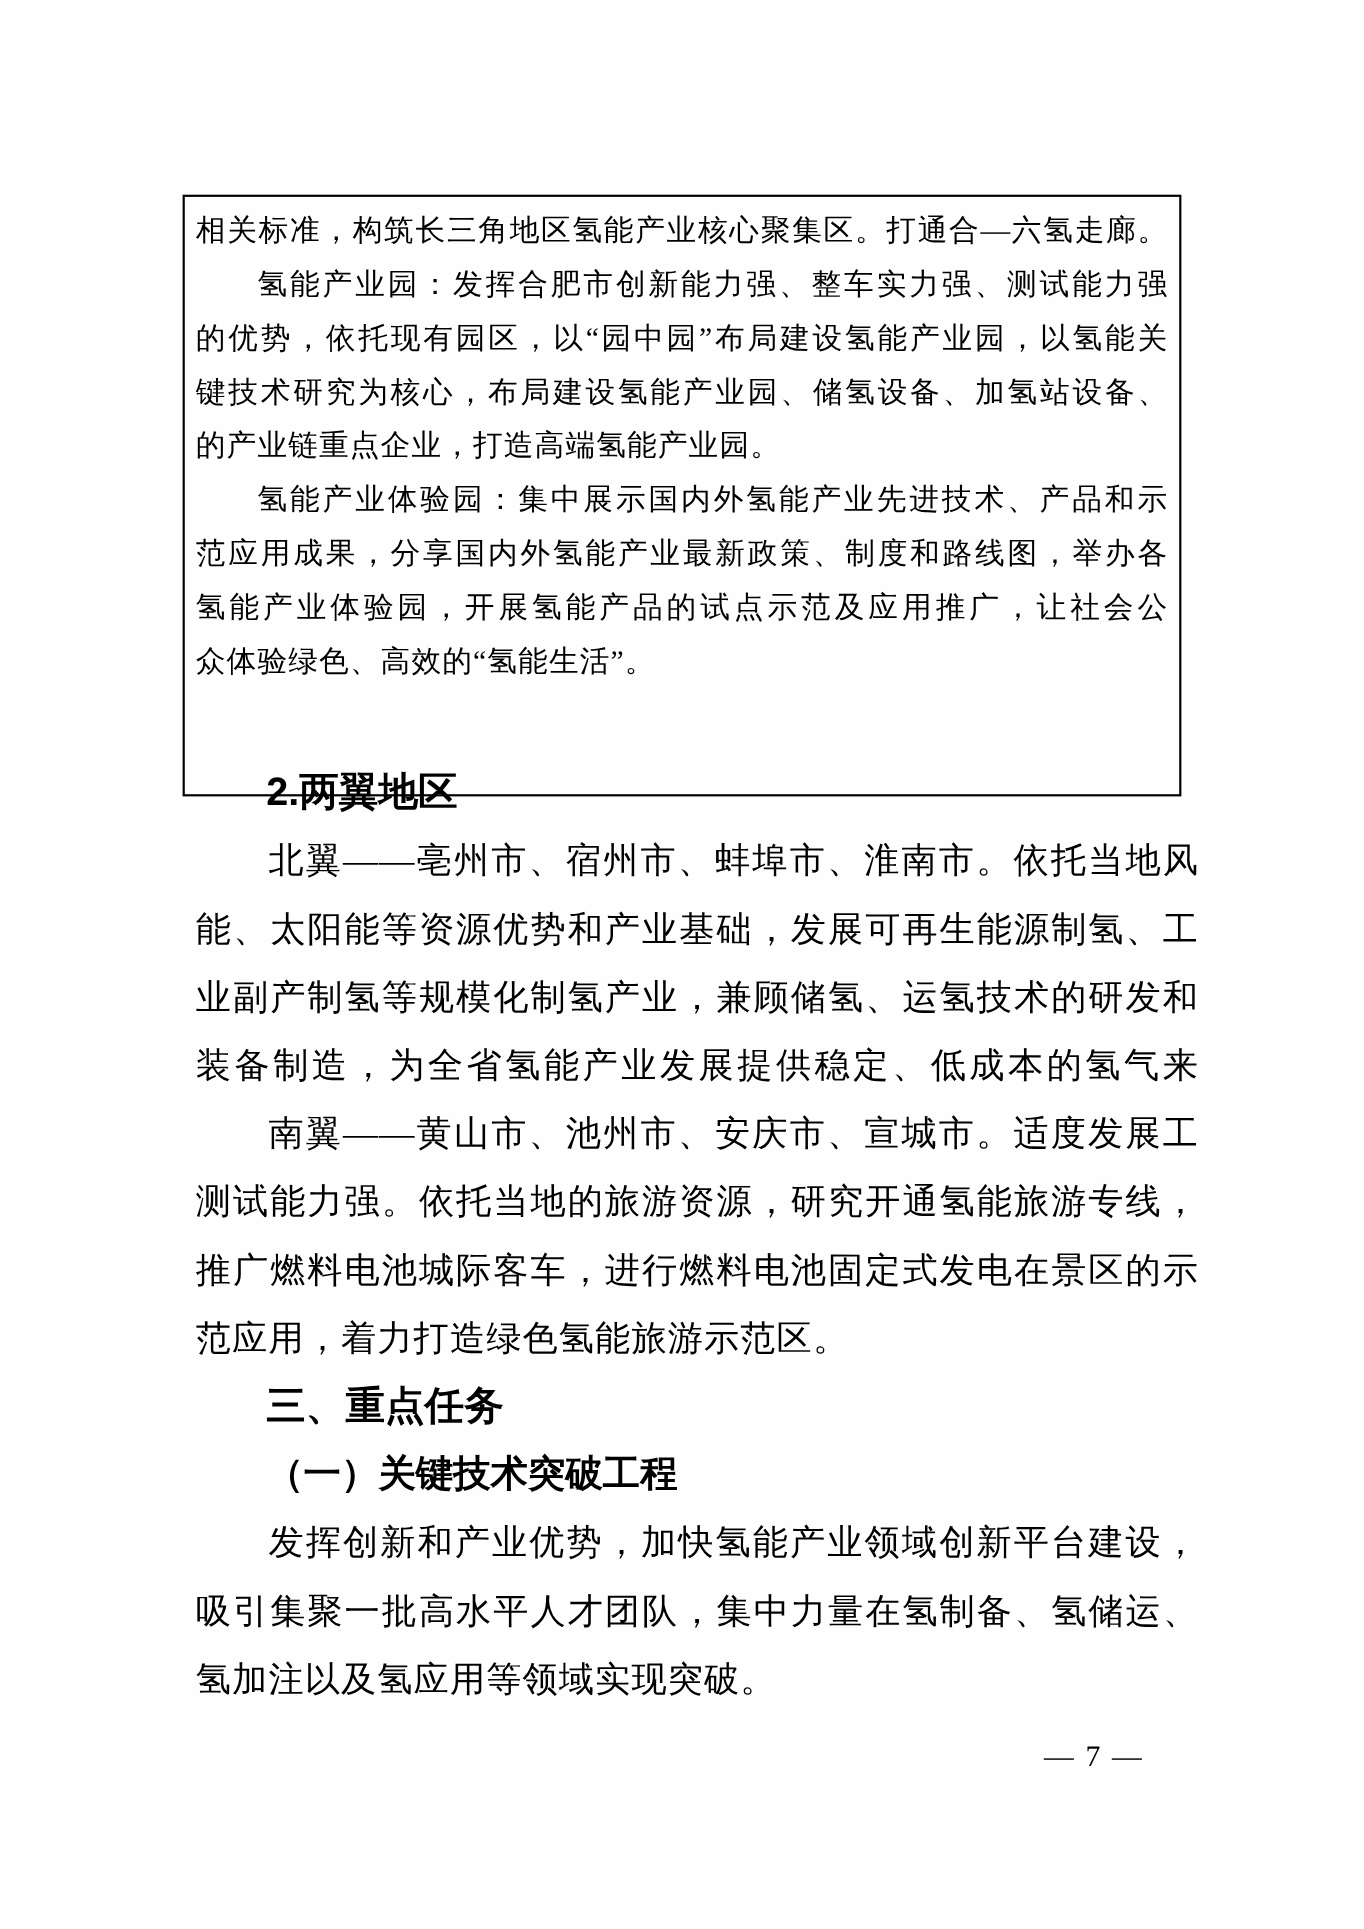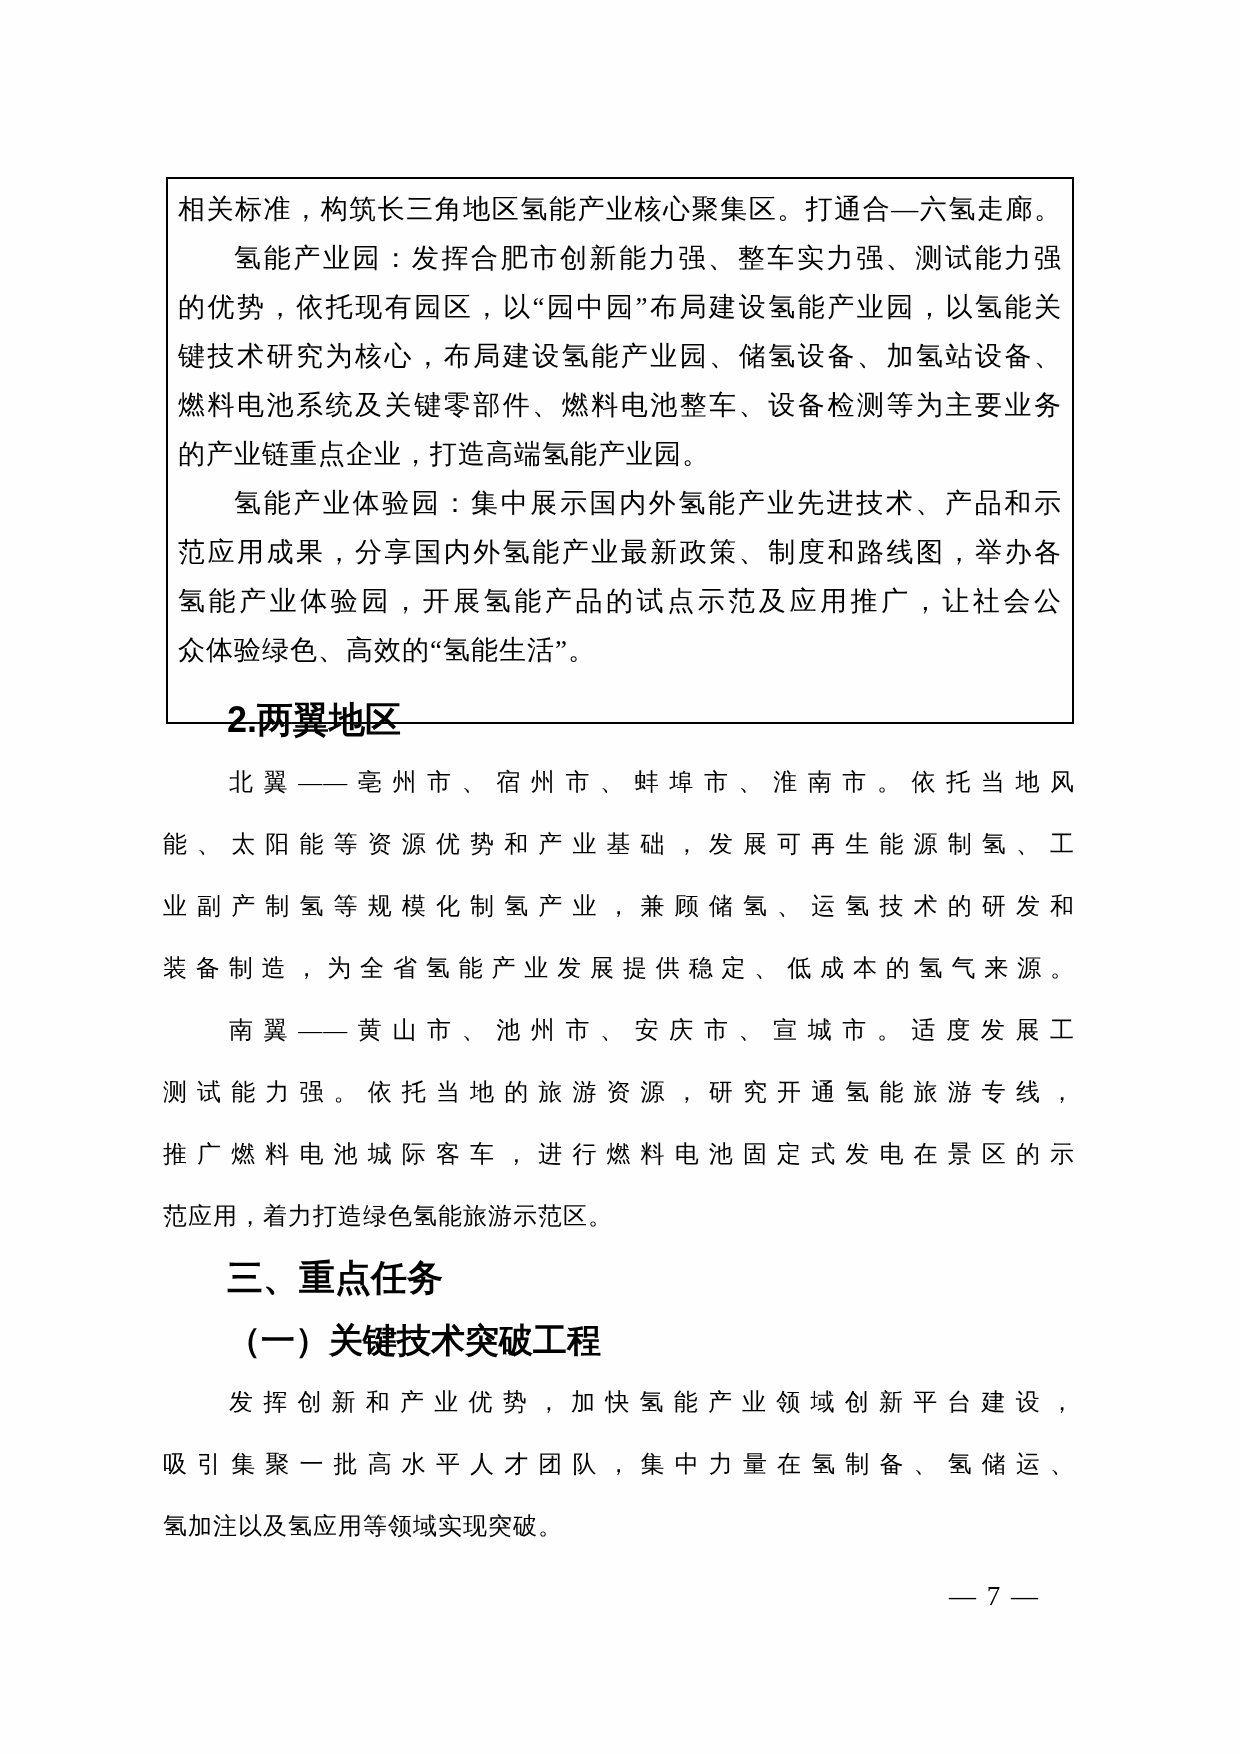--- a/index.html
+++ b/index.html
@@ -38,26 +38,26 @@
     letter-spacing: 1px;
     white-space: normal;
     overflow: hidden;
   }
   .box-line.indent { text-indent: 56px; }
   .box-line.para-end { text-align-last: left; }
 
   
   .body-block {
     position: absolute;
-    left: 163px;
+    left: 178px;
     top: 689px;
     width: 912px;
   }
   .body-line {
-    font-size: 24px;
+    font-size: 32px;
     height: 62px;
     line-height: 62px;
     text-align: justify;
     text-align-last: justify;
     text-justify: inter-character;
     letter-spacing: 1px;
     overflow: hidden;
   }
   .body-line.indent { text-indent: 66px; }
   .body-line.para-end { text-align-last: left; }
@@ -86,21 +86,20 @@
 </head>
 <body>
 
 <div class="page">
 
   <div class="quote-box">
     <div class="box-line">相关标准，构筑长三角地区氢能产业核心聚集区。打通合—六氢走廊。</div>
     <div class="box-line indent">氢能产业园：发挥合肥市创新能力强、整车实力强、测试能力强</div>
     <div class="box-line">的优势，依托现有园区，以“园中园”布局建设氢能产业园，以氢能关</div>
     <div class="box-line">键技术研究为核心，布局建设氢能产业园、储氢设备、加氢站设备、</div>
-    <div class="box-line">燃料电池系统及关键零部件、燃料电池整车、设备检测等为主要业务</div>
     <div class="box-line para-end">的产业链重点企业，打造高端氢能产业园。</div>
     <div class="box-line indent">氢能产业体验园：集中展示国内外氢能产业先进技术、产品和示</div>
     <div class="box-line">范应用成果，分享国内外氢能产业最新政策、制度和路线图，举办各</div>
     <div class="box-line">氢能产业体验园，开展氢能产品的试点示范及应用推广，让社会公</div>
     <div class="box-line para-end">众体验绿色、高效的“氢能生活”。</div>
   </div>
 
   <div class="body-block">
     <div class="heading">2.两翼地区</div>
 

